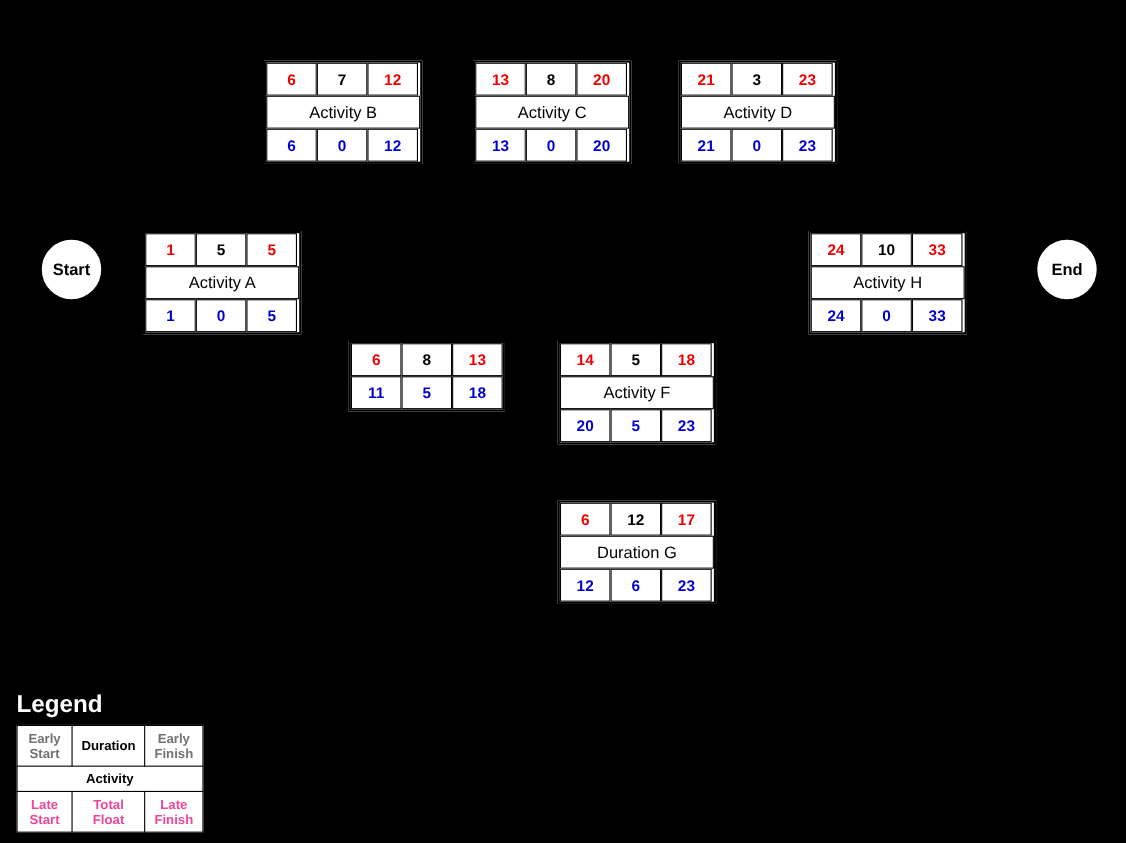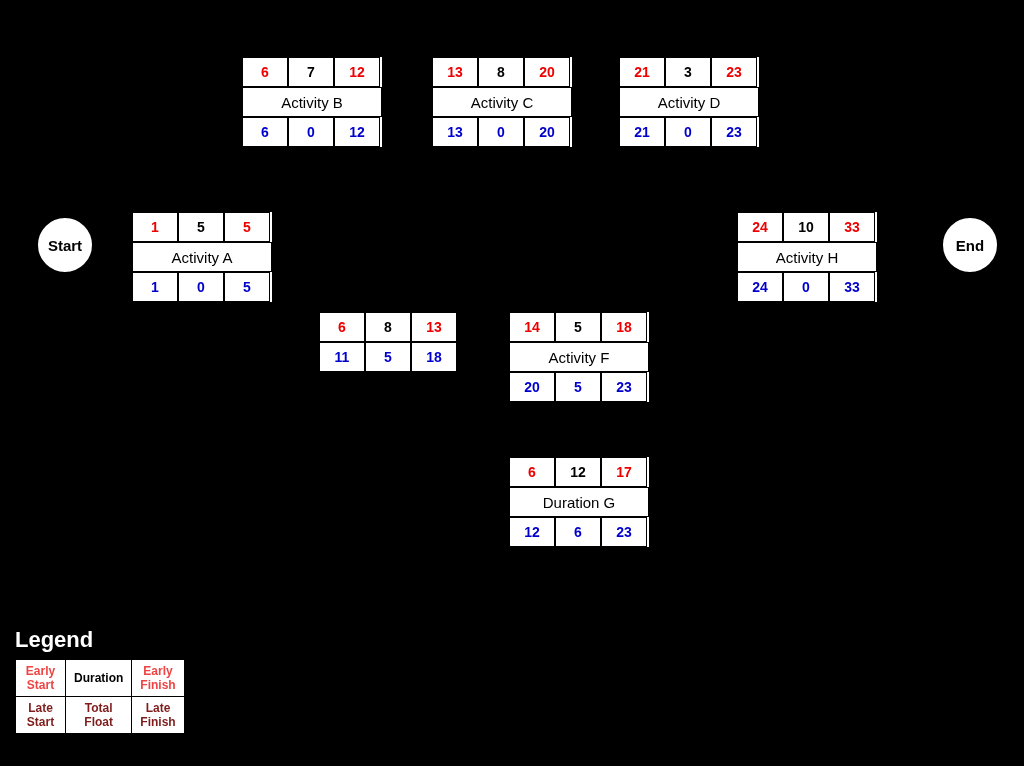--- a/index.html
+++ b/index.html
@@ -103,22 +103,22 @@
 
     .legend-table td {
       border: 1px solid #000;
       padding: 4px 8px;
       font-size: 12px;
       font-weight: bold;
       text-align: center;
       min-width: 50px;
     }
 
-    .legend-table td.red { color: #ef4444; }
-    .legend-table td.blue { color: #7f1d1d; }
+    .legend-table td.red { color: #737373; }
+    .legend-table td.blue { color: #ec4899; }
   </style>
 </head>
 <body>
 
 <div class="diagram-container">
 
   <svg class="arrows-svg">
     <defs>
       <marker id="arrowhead" markerWidth="10" markerHeight="7" refX="10" refY="3.5" orient="auto">
         <polygon points="0 0, 10 3.5, 0 7" fill="#000"></polygon>
@@ -285,20 +285,23 @@
   <div class="legend">
     <div class="legend-title">Legend</div>
     <table class="legend-table">
       <tbody>
           <tr>
         <td class="red">Early<br>Start</td>
         <td>Duration</td>
         <td class="red">Early<br>Finish</td>
       </tr>
       <tr>
+        <td colspan="3">Activity</td>
+      </tr>
+      <tr>
         <td class="blue">Late<br>Start</td>
         <td class="blue">Total<br>Float</td>
         <td class="blue">Late<br>Finish</td>
       </tr>
     </tbody>
       </table>
   </div>
 
 </div>
 

